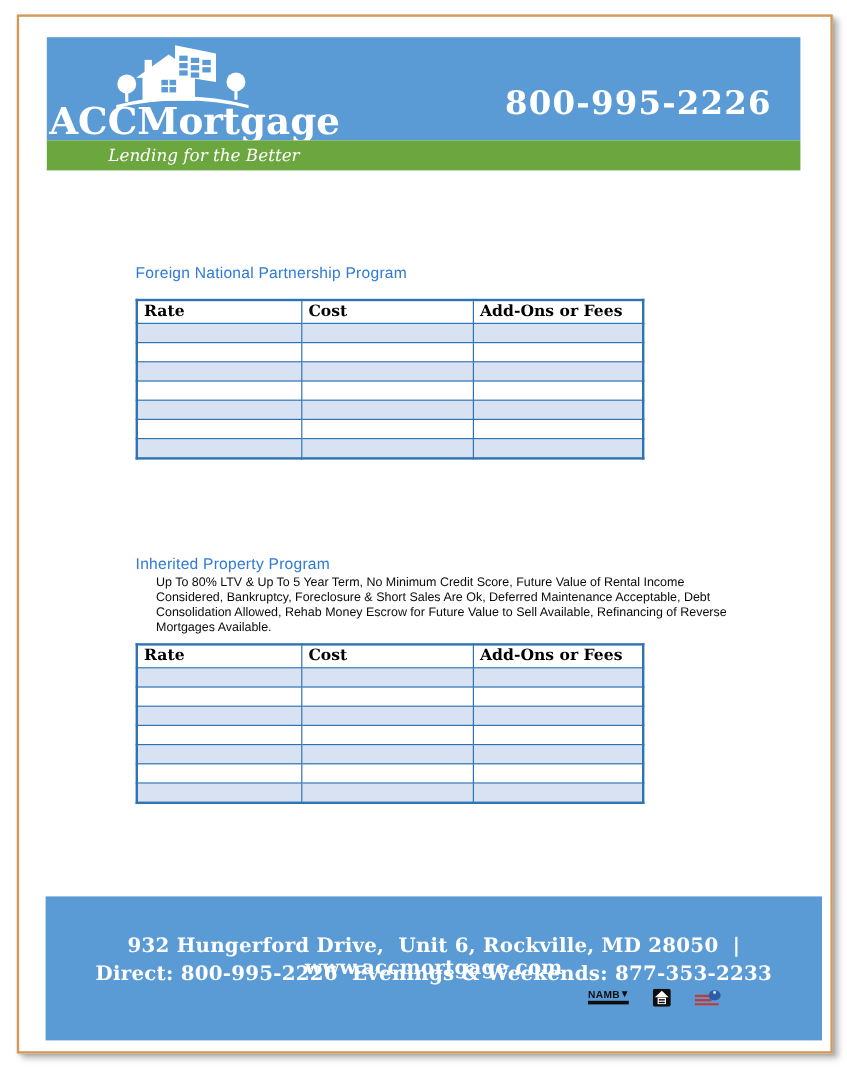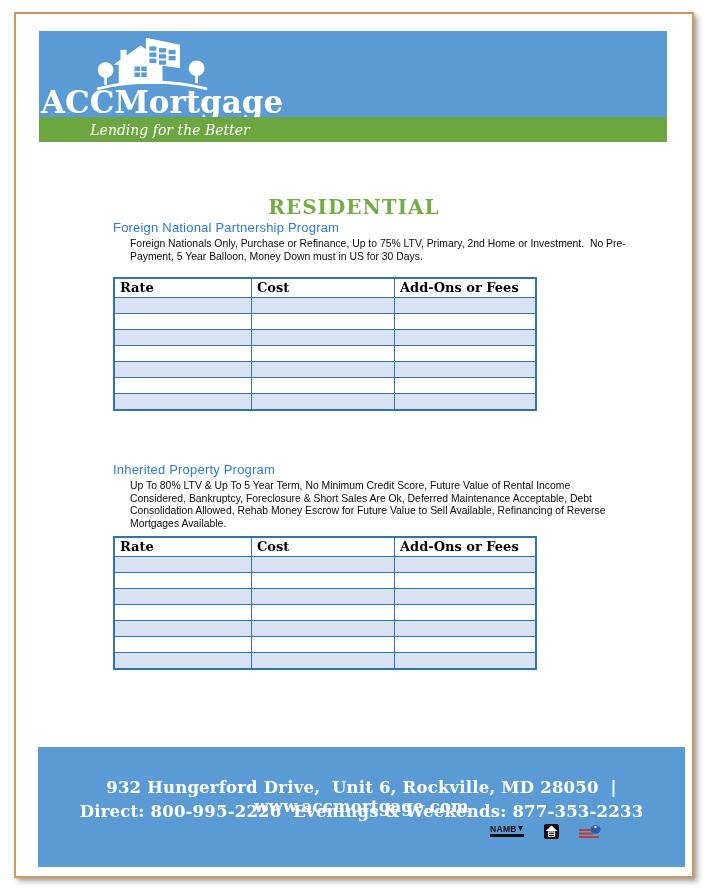--- a/index.html
+++ b/index.html
@@ -115,30 +115,29 @@
         <rect x="62" y="27" width="8" height="5"></rect>
           <rect x="73" y="29" width="8" height="5"></rect>
         <rect x="45" y="36" width="14" height="12"></rect>
       </g>
       <g stroke="#ffffff" stroke-width="1.5">
         <line x1="52" y1="36" x2="52" y2="48"></line>
           <line x1="45" y1="42" x2="59" y2="42"></line>
       </g>
     </svg>
     <div class="brand-name">ACCMortgage</div>
+    <div class="header-phone">800-995-2226</div>
   </div>
   <div class="header-green">
     <div class="tagline">Lending for the Better</div>
   </div>
 
-  <div class="page-title">RESIDENTIAL</div>
 
   <div class="section section-1">
     <p class="section-heading">Foreign National Partnership Program</p>
-    <p class="section-desc">Foreign Nationals Only, Purchase or Refinance, Up to 75% LTV, Primary, 2nd Home or Investment.  No Pre-Payment, 5 Year Balloon, Money Down must in US for 30 Days.</p>
     <table class="rate-table">
         <thead>
           <tr>
             <th>Rate</th>
             <th>Cost</th>
             <th>Add-Ons or Fees</th>
           </tr>
         </thead>
         <tbody>
           <tr>

